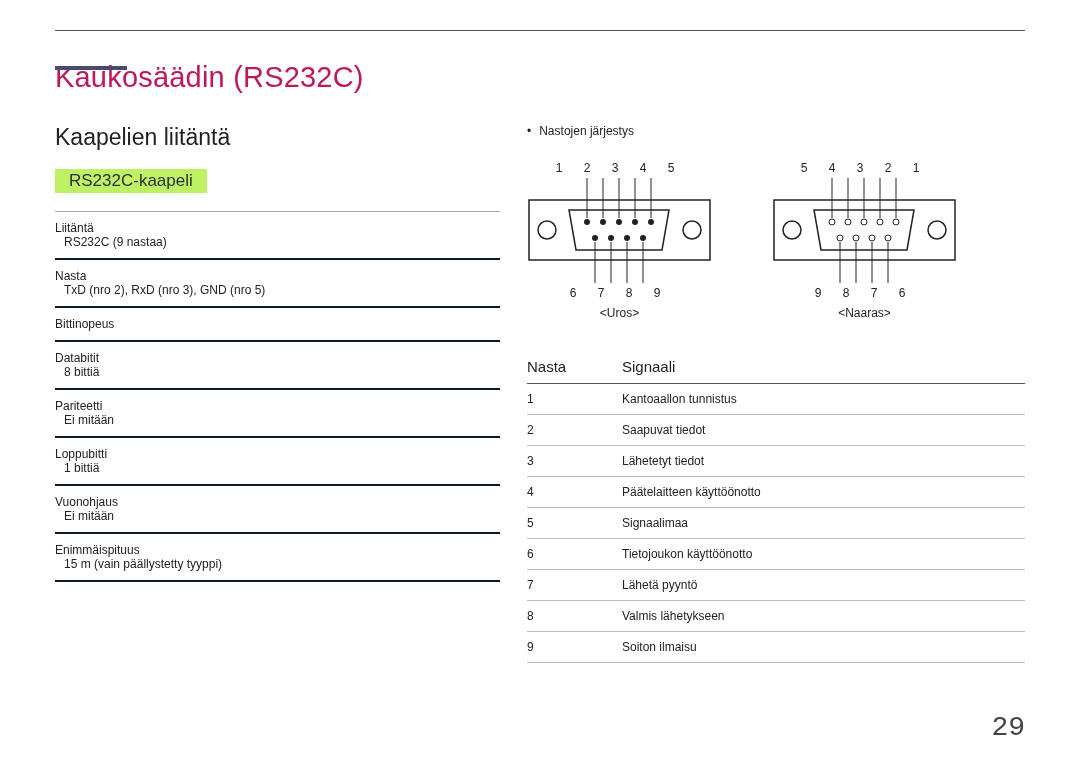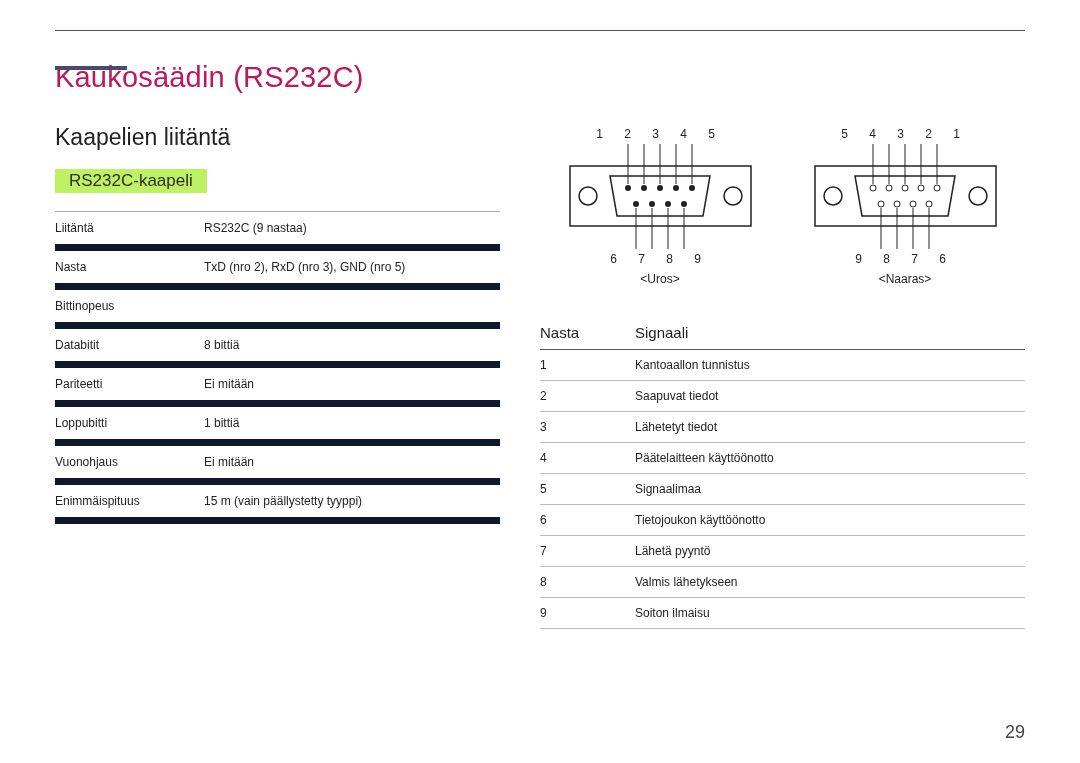--- a/index.html
+++ b/index.html
@@ -28,60 +28,61 @@
   h1 {
     color: #be185d;
     font-weight: 400;
     font-size: 29px;
     margin-top: 30px;
     margin-bottom: 30px;
     letter-spacing: 0.2px;
   }
   .columns {
     display: flex;
-    gap: 40px;
+    gap: 27px;
   }
   .left-col { width: 445px; }
   .right-col { flex: 1; }
   h2 {
     color: #222;
     font-weight: 400;
     font-size: 23px;
     margin-bottom: 18px;
   }
   h3.highlight {
     display: inline-block;
     background: #bef264;
     color: #2f2f2f;
     font-weight: 400;
     font-size: 17px;
     padding: 2px 14px;
     margin-bottom: 18px;
   }
   .spec-row {
     display: flex;
-    border-bottom: 7px solid #0f172a;
+    border-bottom: 2px solid #0f172a;
     padding: 9px 0;
     font-size: 12px;
+    flex-direction: column;
   }
   .spec-row:first-of-type { border-top: 1px solid #aaa; }
   .spec-label { width: 140px; }
   .spec-value { flex: 1; margin-left: 9px; }
   .bullet-line {
     font-size: 12px;
     margin-bottom: 20px;
   }
   .bullet-line::before {
     content: "•";
     margin-right: 8px;
   }
   .connectors {
     display: flex;
     gap: 60px;
-    justify-content: center;
+    justify-content: flex-start;
     margin-bottom: 30px;
   }
   .connector-block {
     text-align: center;
   }
   .conn-label {
     font-size: 12px;
     margin-top: 6px;
   }
   .top-nums, .bot-nums {
@@ -103,23 +104,24 @@
     display: flex;
     border-bottom: 1px solid #bbb;
     padding: 8px 0;
     font-size: 12px;
   }
   .sig-row .c1 { width: 95px; }
   .page-num {
     position: absolute;
     right: 55px;
     bottom: 20px;
-    font-size: 18px;
+    font-size: 28px;
     color: #444;
     font-weight: 300;
+    font-family: Liberation Mono, monospace;
   }
   svg { display: block; }
 </style>
 </head>
 <body>
 
 <div class="accent-bar"></div>
 <div class="top-rule"></div>
 
 <h1>Kaukosäädin (RS232C)</h1>
@@ -158,20 +160,21 @@
         <div class="spec-value">Ei mitään</div>
       </div>
       <div class="spec-row">
         <div class="spec-label">Enimmäispituus</div>
         <div class="spec-value">15 m (vain päällystetty tyyppi)</div>
       </div>
     </div>
   </div>
 
   <div class="right-col">
+    <div class="bullet-line">Nastojen järjestys</div>
 
     <div class="connectors">
 
       <div class="connector-block">
         <div class="top-nums">1 2 3 4 5</div>
         <svg width="185" height="105" viewBox="0 0 185 105">
           <rect x="2" y="22" width="181" height="60" fill="#fff" stroke="#222" stroke-width="1.5"></rect>
           <circle cx="20" cy="52" r="9" fill="#fff" stroke="#222" stroke-width="1.5"></circle>
           <circle cx="165" cy="52" r="9" fill="#fff" stroke="#222" stroke-width="1.5"></circle>
           <path d="M 42 32 L 142 32 L 135 72 L 49 72 Z" fill="#fff" stroke="#222" stroke-width="1.5"></path>

